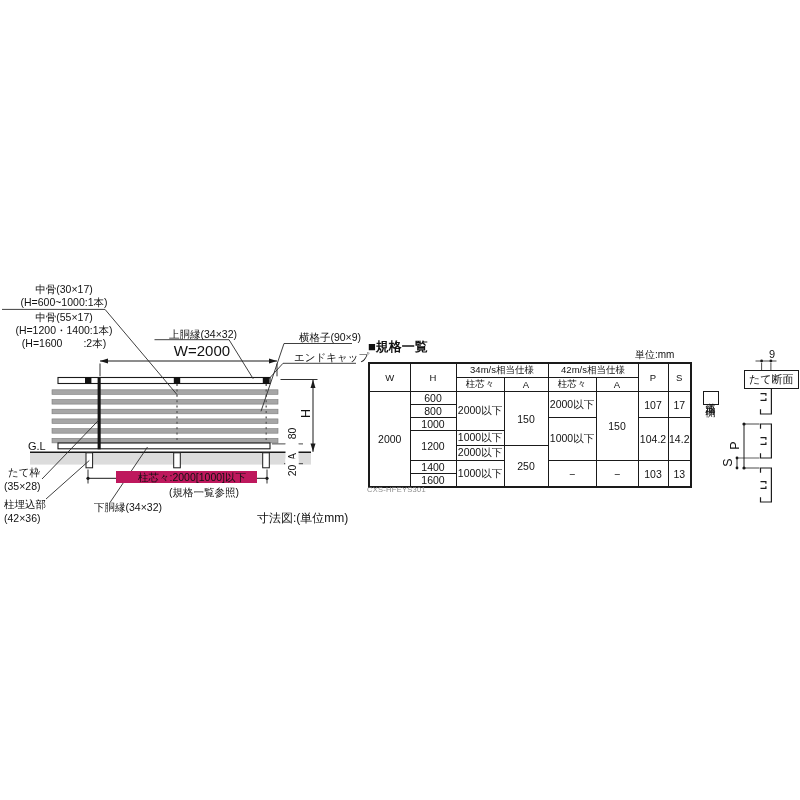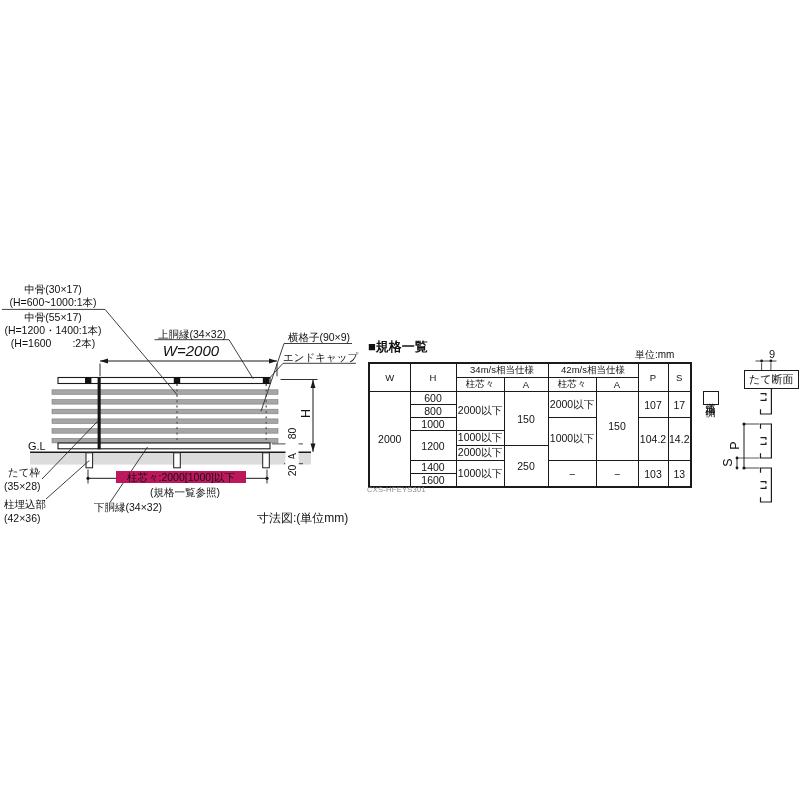--- a/index.html
+++ b/index.html
@@ -6,22 +6,22 @@
   #screen{
     position:relative;width:800px;height:800px;background:#ffffff;overflow:hidden;
     font-family:"Liberation Sans","DejaVu Sans",sans-serif;color:#111;
   }
   #page-title{
     position:absolute;left:8px;top:8px;font-size:46px;font-weight:900;
     letter-spacing:2px;color:#000;
   }
   svg.overlay{position:absolute;left:0;top:0;}
   .lbl{position:absolute;font-size:10.5px;color:#111;white-space:nowrap;line-height:12px;}
-  .ctr{text-align:center;}
-  .w2000{font-size:15px;font-weight:500;font-style:italic;}
+  .ctr{text-align:center;padding-left:11px;}
+  .w2000{font-size:15px;font-weight:500;}
   .whitebg{background:#be185d;}
   .vtext{
     position:absolute;width:24px;height:13px;display:flex;align-items:center;justify-content:center;
     transform:rotate(-90deg);font-size:10.5px;background:#fff;line-height:13px;
   }
   .vtext.big{font-size:12.5px;background:transparent;}
   .boxlbl{
     position:absolute;border:1px solid #1a1a1a;font-size:11px;padding:1px 4px;
     background:#fff;white-space:nowrap;
   }
@@ -193,21 +193,21 @@
   <div class="vtext" style="left:280px;top:450px;">A</div>
   <div class="vtext" style="left:280px;top:464px;">20</div>
 
   <div class="lbl" style="left:8px;top:466px;">たて枠</div>
   <div class="lbl" style="left:4px;top:480px;">(35×28)</div>
   <div class="lbl" style="left:4px;top:498px;">柱埋込部</div>
   <div class="lbl" style="left:4px;top:512px;">(42×36)</div>
   <div class="lbl" style="left:94px;top:501px;">下胴縁(34×32)</div>
 
   <div class="lbl ctr whitebg" style="left:116px;top:471px;width:130px;">柱芯々:2000[1000]以下</div>
-  <div class="lbl ctr" style="left:140px;top:486px;width:90px;">(規格一覧参照)</div>
+  <div class="lbl ctr" style="left:148px;top:486px;width:90px;">(規格一覧参照)</div>
   <div class="lbl" style="left:257px;top:512px;font-size:12px;">寸法図:(単位mm)</div>
 
   <div class="boxlbl" style="left:744px;top:330px;margin-top:40px;">たて断面</div>
   <div class="lbl" style="left:769px;top:348px;font-size:11px;">9</div>
   <div class="vboxlbl" style="left:703px;top:391px;">道路側</div>
   <div class="vtext big" style="left:723px;top:439px;">P</div>
   <div class="vtext big" style="left:716px;top:456px;">S</div>
 
   <div class="spec-title">■規格一覧</div>
   <div class="spec-unit">単位:mm</div>

